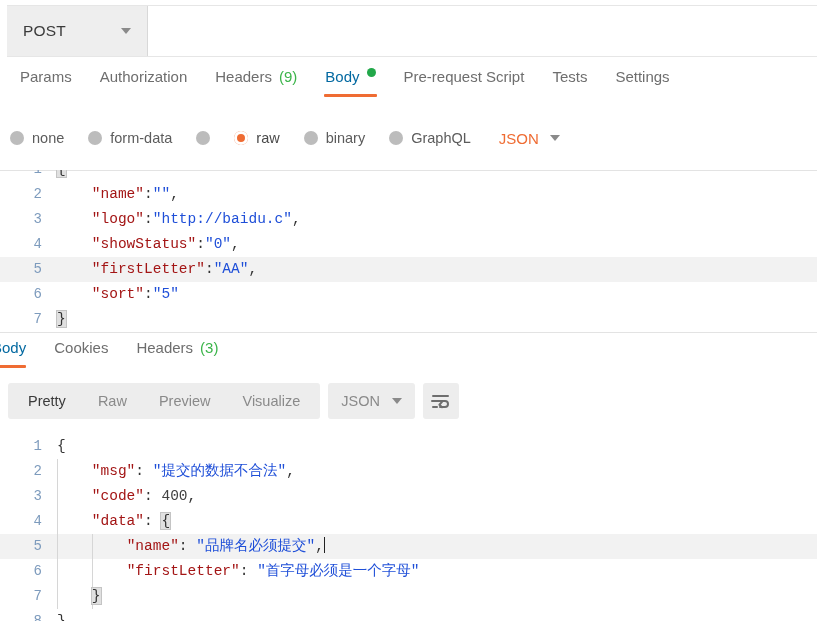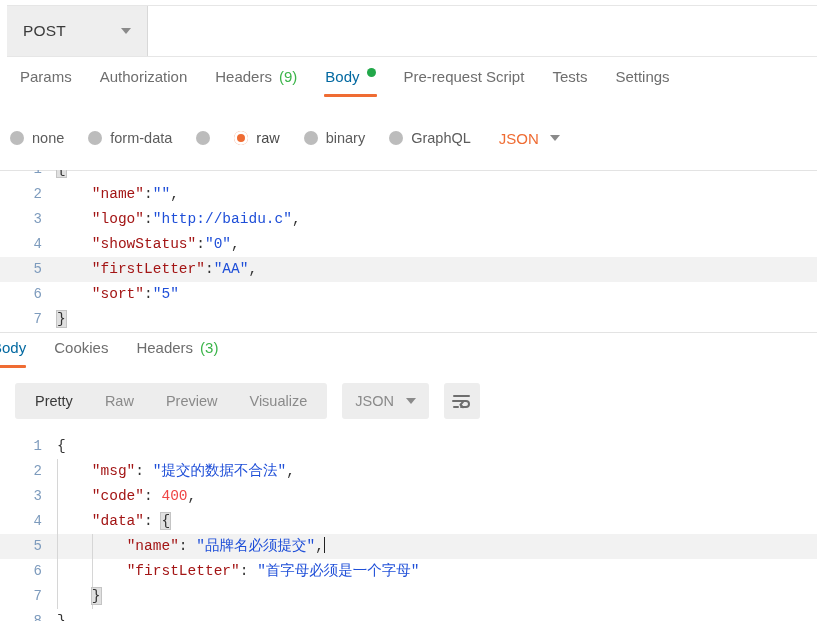--- a/index.html
+++ b/index.html
@@ -180,21 +180,21 @@
   }
   .guide {
     position: absolute;
     top: 0;
     width: 1px;
     height: 25px;
     background: #d6d6d6;
   }
   .k   { color: #a31515; }
   .s   { color: #1f4fd8; }
-  .n   { color: #ef4444; }
+  .n   { color: #404040; }
   .p   { color: #333333; }
   .brk {
     background: #e0e0e0;
     outline: 1px solid #c4c4c4;
   }
   .caret-bar {
     display: inline-block;
     width: 1px;
     height: 16px;
     background: #222;
@@ -216,22 +216,22 @@
   .resp-tabs .tab.clipped { padding-left: 0px; margin-left: -4px; }
   .resp-tabs .tab.clipped.active::after { left: 0px; right: 14px; }
 
   
   .resp-toolbar {
     position: absolute;
     left: 0; top: 381px;
     width: 817px; height: 40px;
     display: flex;
     align-items: center;
-    padding-left: 15px;
-    gap: 15px;
+    padding-left: 8px;
+    gap: 8px;
   }
   .seg-group {
     display: flex;
     align-items: center;
     background: #ededed;
     border-radius: 3px;
     height: 36px;
     padding: 0 4px;
   }
   .seg-btn {

